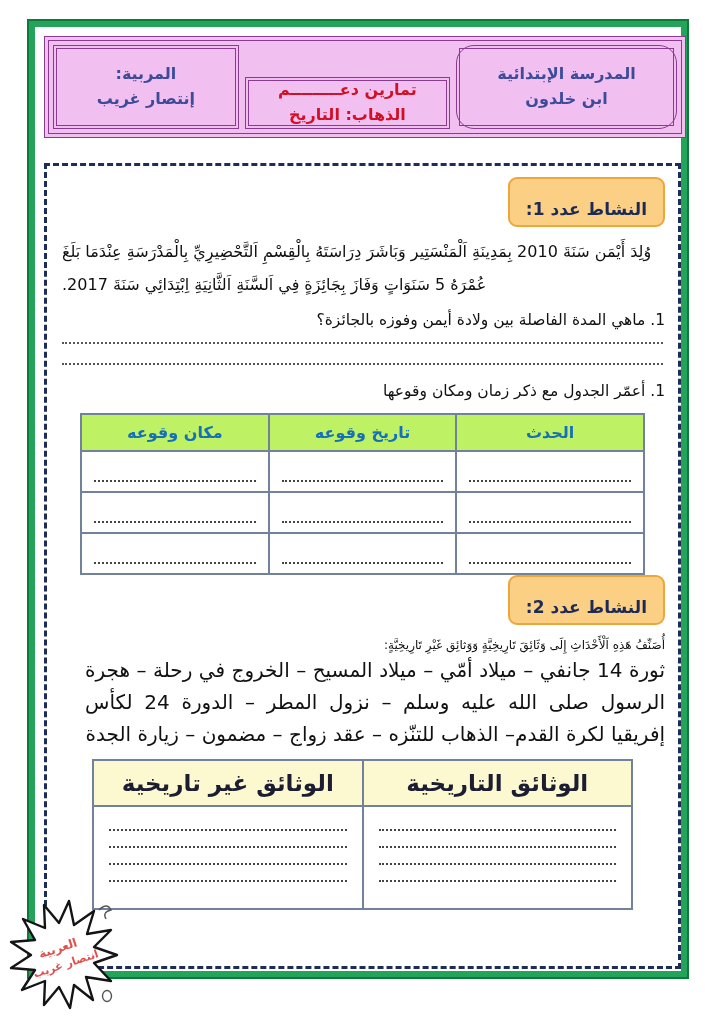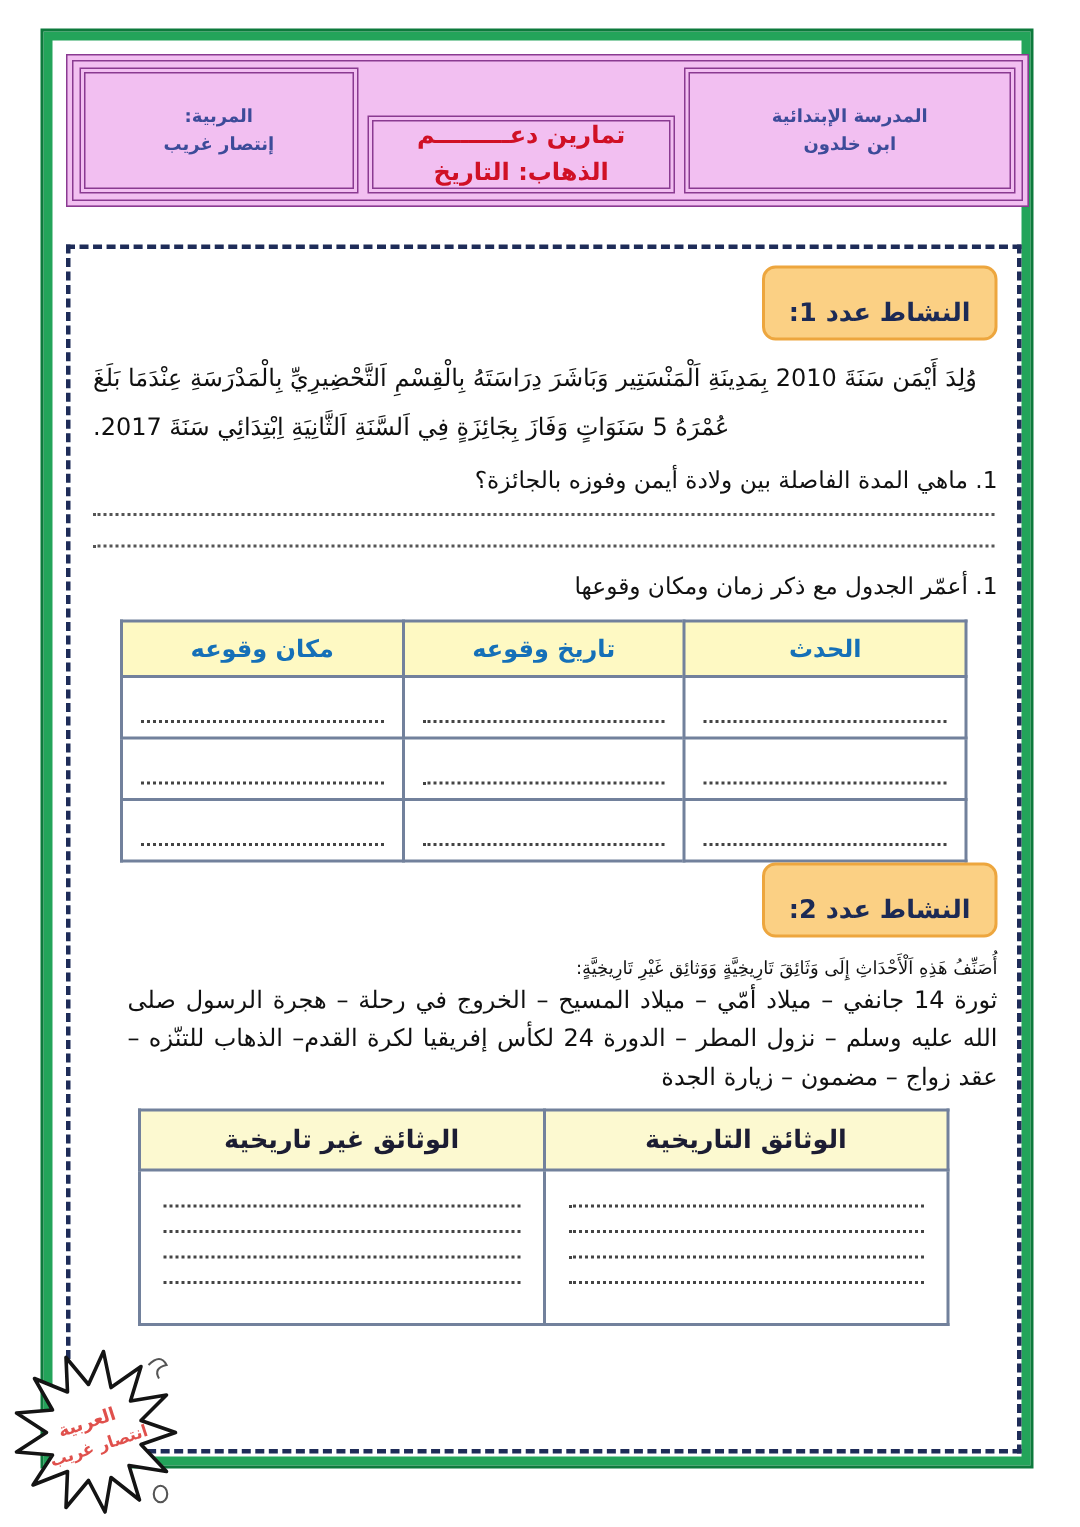--- a/index.html
+++ b/index.html
@@ -22,24 +22,24 @@
     border: 1px solid #8a3a91;
     box-shadow: inset 0 0 0 3px #f2bff1, inset 0 0 0 4px #8a3a91;
     padding: 8px; display: flex; direction: rtl; gap: 6px;
   }
   .hcell { border: 1px solid #8a3a91; padding: 2px; flex: 1; }
   .hcell-in {
     border: 1px solid #8a3a91; height: 100%;
     display: flex; flex-direction: column; align-items: center; justify-content: center;
     text-align: center; line-height: 1.55;
   }
-  .hcell.school  { flex: 1.1; }
+  .hcell.school  { flex: 1.1; border-radius: 18px; }
   .hcell.center  { flex: 1.02; margin-top: 32px; }
   .hcell.teacher { flex: 0.92; }
-  .navy { color: #3d4b99; font-weight: bold; font-size: 12px; }
+  .navy { color: #3d4b99; font-weight: bold; font-size: 16px; }
   .red  { color: #d01025; font-weight: bold; font-size: 16px; }
 
   
   .content {
     position: absolute; left: 44px; top: 163px; width: 637px; height: 806px;
     border: 3px dashed #1e2c58; direction: rtl;
     padding: 11px 13px; color: #111;
   }
 
   .badge-row { text-align: right; }
@@ -54,33 +54,33 @@
     text-align: left; color: #101010;
   }
   .question { font-size: 15.5px; margin-top: 9px; text-align: right; }
   .dotline  { border-bottom: 2px dotted #555; height: 15px; margin: 0 2px; }
   .dotline + .dotline { margin-top: 6px; }
   .q2 { margin-top: 17px; }
 
   table { border-collapse: collapse; table-layout: fixed; direction: rtl; }
   .t1 { width: 565px; margin: 13px auto 0; }
   .t1 th {
-    background: #fef9c3; color: #1570b8; font-size: 16px; font-weight: bold;
+    background: #bef264; color: #1570b8; font-size: 16px; font-weight: bold;
     border: 2px solid #72819c; padding: 8px 4px;
   }
   .t1 td { border: 2px solid #72819c; height: 41px; vertical-align: bottom; }
   .dots  { border-bottom: 2px dotted #444; margin: 0 12px 9px; }
 
   .badge2-row { text-align: right; }
   .intro { margin-top: 13px; font-size: 12px; text-align: right; }
-  .items { margin-top: 2px; font-size: 16px; line-height: 1.6; text-align: justify; margin-left: 25px; }
+  .items { margin-top: 2px; font-size: 20px; line-height: 1.6; text-align: justify; margin-left: 25px; }
 
   .t2 { width: 541px; margin: 9px auto 0; }
   .t2 th {
-    background: #fcf9d0; color: #1c1d33; font-size: 17px; font-weight: bold;
+    background: #fcf9d0; color: #1c1d33; font-size: 23px; font-weight: bold;
     border: 2px solid #72819c; padding: 9px 4px;
   }
   .t2 td { border: 2px solid #72819c; height: 103px; vertical-align: top; }
   .dots2 { border-bottom: 2px dotted #444; height: 17px; margin: 0 15px; }
   .t2 td .dots2:first-child { margin-top: 7px; }
 
   
   .stamp { position: absolute; left: 3px; top: 898px; z-index: 3; }
 </style>
 </head>

